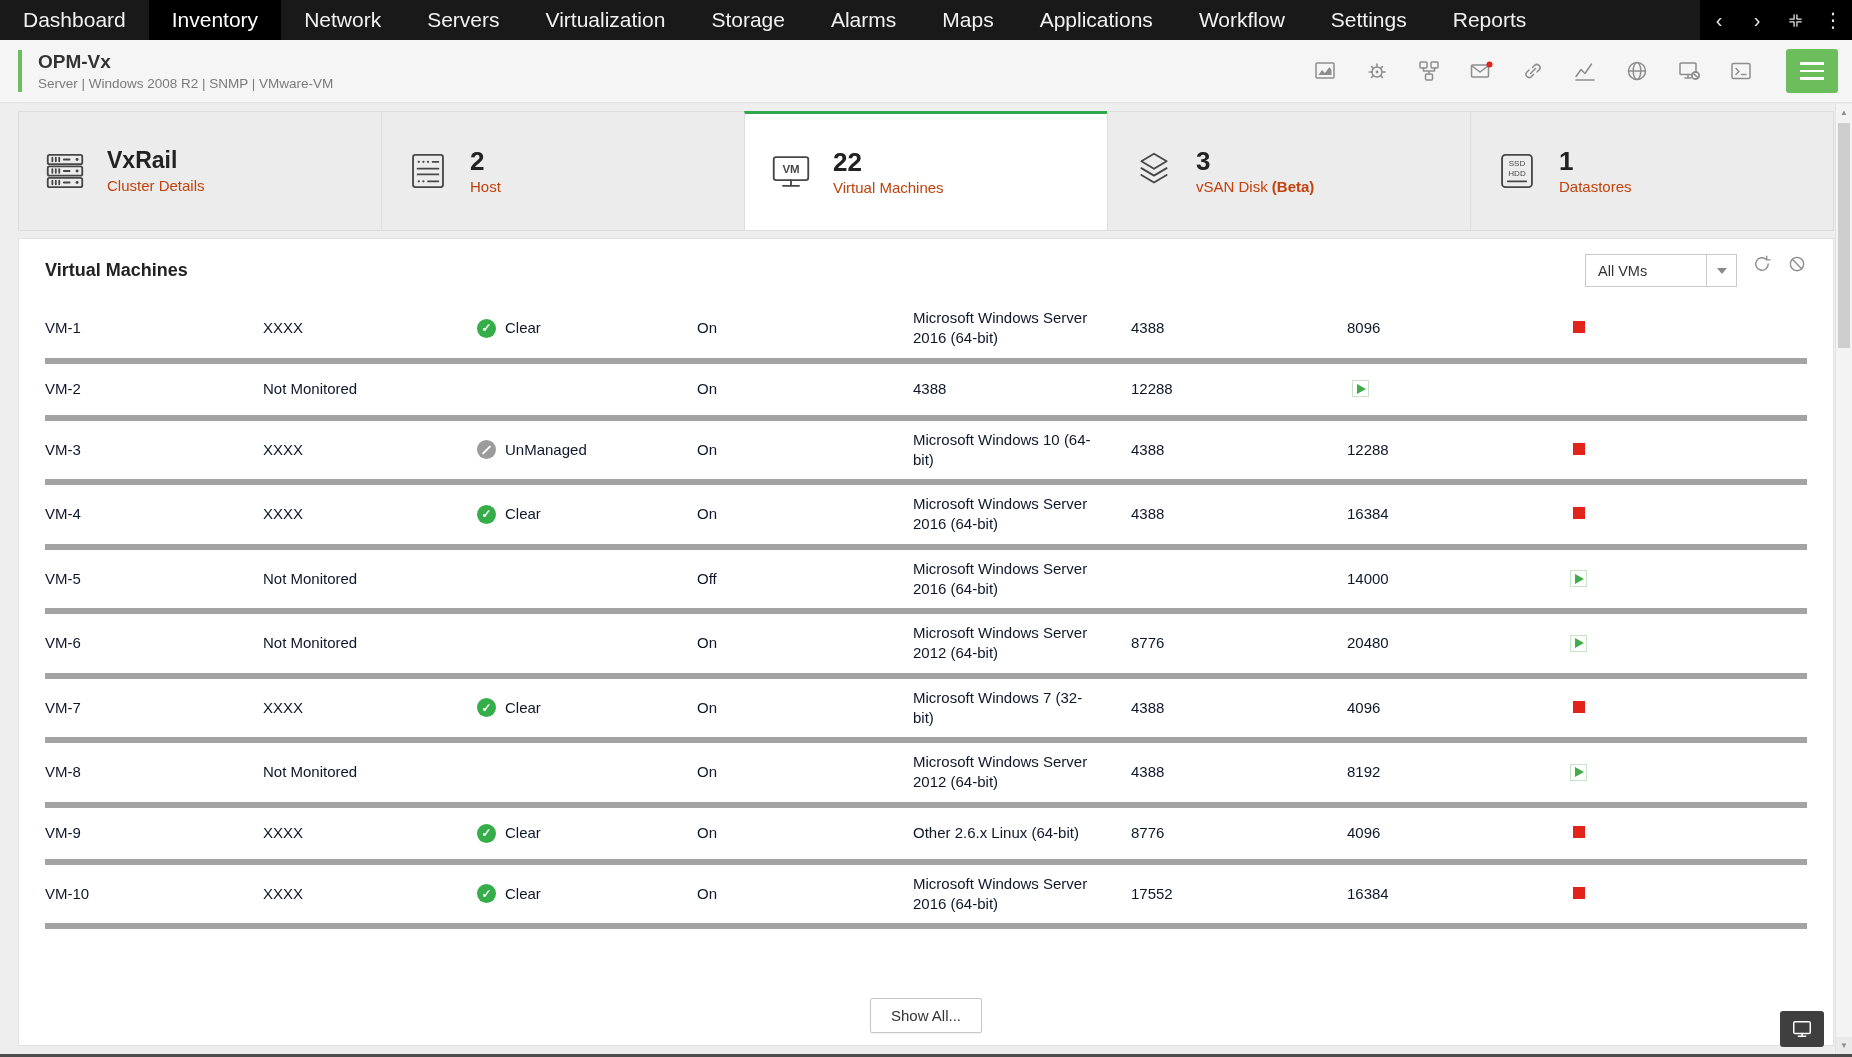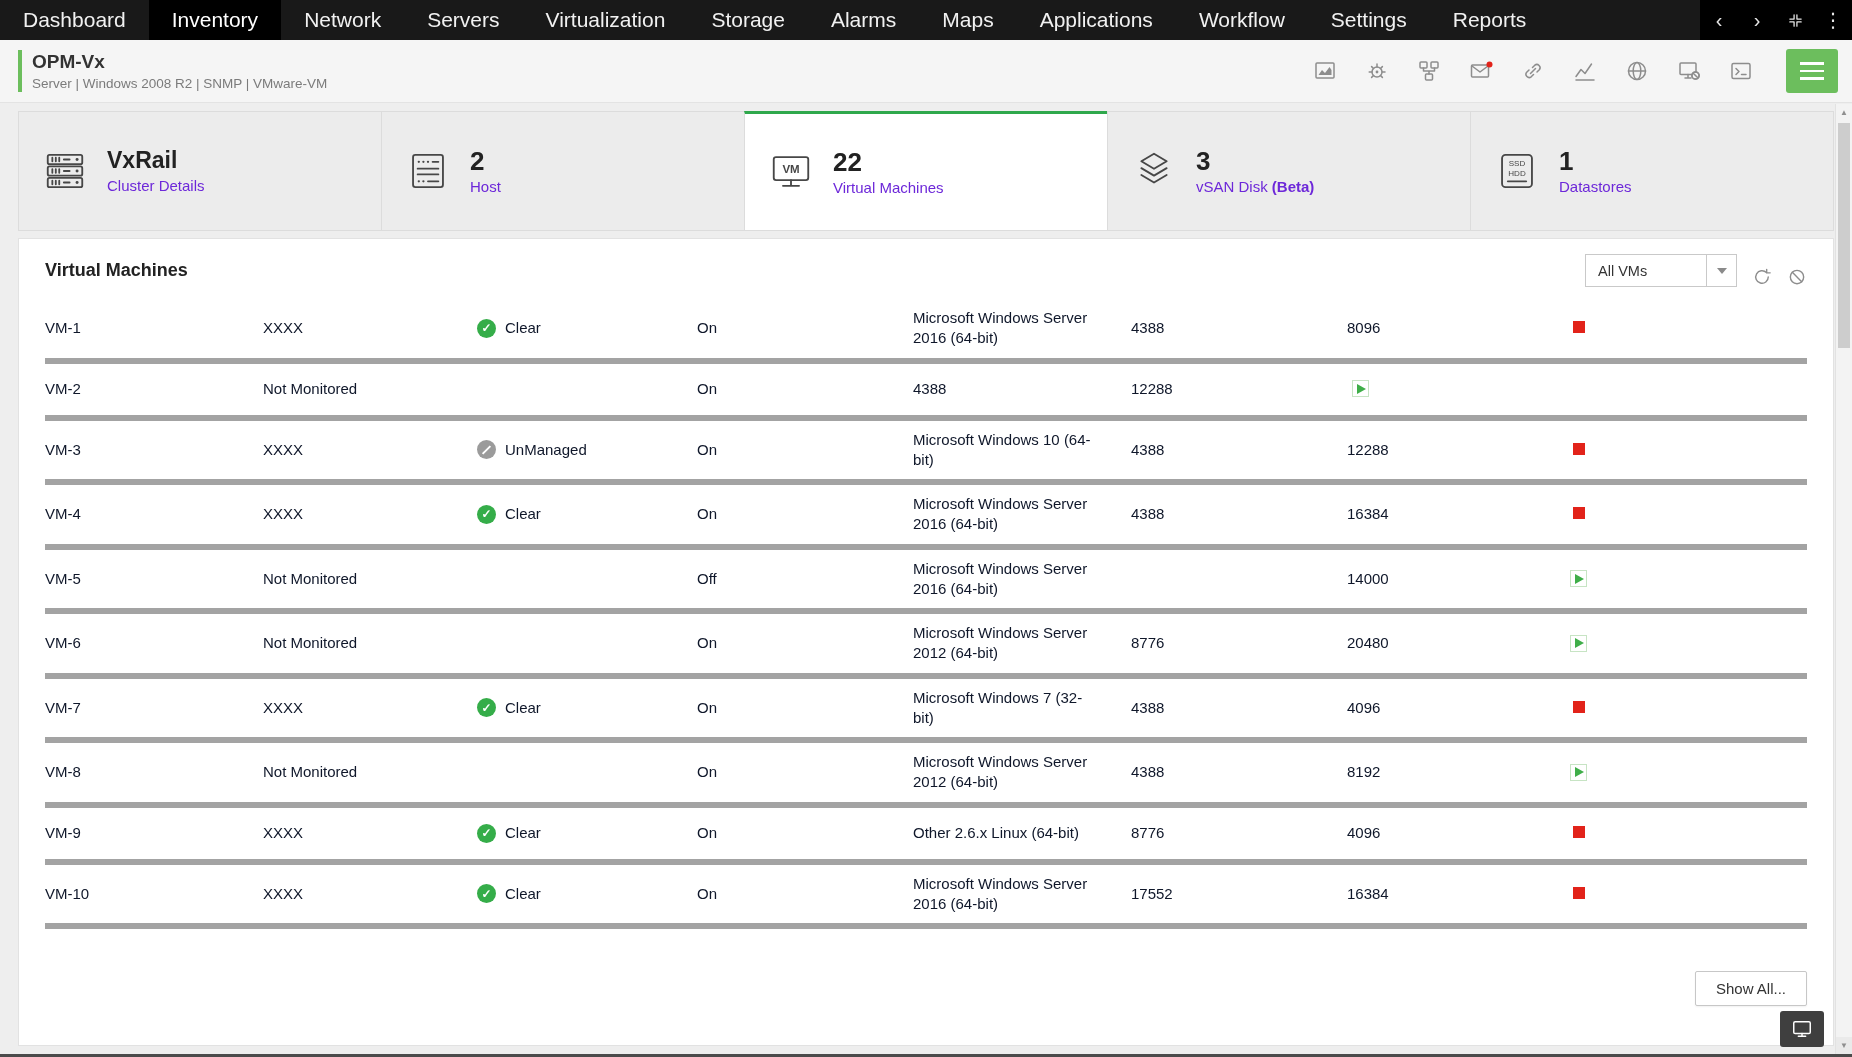--- a/index.html
+++ b/index.html
@@ -10,49 +10,49 @@
   .navbar{height:40px;background:#191919;display:flex;align-items:stretch;justify-content:space-between}
   .nav-items{display:flex}
   .nav-item{color:#f1f1f1;font-size:21px;line-height:40px;padding:0 23px;cursor:pointer;white-space:nowrap}
   .nav-item.active{background:#000000;color:#fff}
   .nav-controls{display:flex;align-items:stretch;background:#000}
   .nav-ctl{width:38px;display:flex;align-items:center;justify-content:center;color:#e8e8e8;font-size:20px;cursor:pointer}
   .nav-ctl svg{width:17px;height:17px;stroke:#e8e8e8;fill:none;stroke-width:1.8;stroke-linecap:round;stroke-linejoin:round}
 
   
   .headerbar{height:63px;background:#f5f5f5;border-bottom:1px solid #e3e3e3;display:flex;align-items:center;justify-content:space-between;padding:0 14px 0 18px}
-  .dev{display:flex;align-items:center;gap:10px}
+  .dev{display:flex;align-items:center;gap:16px}
   .accent{width:4px;height:42px;background:#6cbe5d;display:inline-block}
   .dev-title{font-size:19px;font-weight:700;color:#333}
   .dev-sub{font-size:13.5px;color:#7b7b7b;margin-top:3px}
   .header-icons{display:flex;align-items:center;gap:27px}
   .hic{width:25px;height:25px;display:inline-flex;align-items:center;justify-content:center;cursor:pointer;position:relative}
   .hic svg{width:24px;height:24px;stroke:#8d8d8d;fill:none;stroke-width:1.5;stroke-linecap:round;stroke-linejoin:round}
   .menu-btn{width:52px;height:44px;background:#6cbe5d;border-radius:3px;display:flex;flex-direction:column;align-items:center;justify-content:center;gap:5px;cursor:pointer;margin-left:6px}
   .menu-btn i{display:block;width:24px;height:2.5px;background:#fff}
 
   
   .content{padding:8px 18px 0 18px;height:951px;display:flex;flex-direction:column}
 
   
   .tabs{display:flex;height:120px}
   .tabcard{flex:1;background:#ececec;border:1px solid #dcdcdc;margin-left:-1px;display:flex;align-items:center;gap:18px;padding:0 22px;cursor:pointer}
   .tabcard:first-child{margin-left:0}
   .tabcard.active{background:#fff;border-top:3px solid #2fa84c}
   .tabcard svg{width:48px;height:46px;stroke:#474747;fill:none;stroke-width:1.6;stroke-linecap:round;stroke-linejoin:round;flex:0 0 auto}
   .tc-num{font-size:26px;font-weight:700;color:#222;line-height:1.1}
   .tc-title{font-size:23px;font-weight:700;color:#222;line-height:1.1}
-  .tc-label{font-size:15px;color:#6d28d9;margin-top:3px}
+  .tc-label{font-size:15px;color:#c2410c;margin-top:3px}
   .tc-label b{font-weight:700}
 
   
   .panel{background:#fff;border:1px solid #e2e2e2;margin-top:7px;flex:1;display:flex;flex-direction:column;padding:0 26px;position:relative;margin-bottom:8px}
   .panel-head{display:flex;align-items:center;justify-content:space-between;padding:15px 0 12px 0}
   .sec-title{font-size:18px;font-weight:700;color:#222}
-  .panel-tools{display:flex;align-items:flex-end;gap:15px}
+  .panel-tools{display:flex;align-items:flex-start;gap:15px}
   .dropdown{display:flex;align-items:stretch;border:1px solid #c9c9c9;background:#fff;height:33px;width:152px;cursor:pointer}
   .dropdown .dd-val{flex:1;font-size:14.5px;color:#333;display:flex;align-items:center;padding-left:12px}
   .caret-box{width:30px;border-left:1px solid #c9c9c9;display:flex;align-items:center;justify-content:center}
   .caret{width:0;height:0;border-left:5px solid transparent;border-right:5px solid transparent;border-top:6px solid #8a8a8a}
   .tool{display:inline-flex;cursor:pointer}
   .tool svg{width:20px;height:20px;stroke:#8d8d8d;fill:none;stroke-width:1.7;stroke-linecap:round;stroke-linejoin:round}
 
   
   .thead,.trow{display:grid;grid-template-columns:218px 214px 220px 216px 218px 216px 218px 1fr;align-items:center}
   .thead{min-height:52px;border-bottom:1px solid #d8d8d8;font-size:15.5px;font-weight:700;color:#1f1f1f}
@@ -63,21 +63,21 @@
   .st-ic{width:19px;height:19px;border-radius:50%;display:inline-flex;align-items:center;justify-content:center;flex:0 0 auto}
   .st-ic.k-clear{background:#35ad49}
   .st-ic.k-clear::after{content:"\2713";color:#fff;font-size:12px;font-weight:700}
   .st-ic.k-unmanaged{background:#9b9b9b}
   .st-ic.k-unmanaged::after{content:"";width:11px;height:2px;background:#fff;transform:rotate(-45deg)}
   .mon{display:inline-flex;cursor:pointer}
   .mon.k-stop{width:12px;height:12px;background:#e2231a;margin-left:8px}
   .mon.k-start{width:17px;height:17px;border:1px solid #c7e4c4;background:#fff;align-items:center;justify-content:center;margin-left:5px}
   .mon.k-start::after{content:"";border-left:9px solid #3fae49;border-top:5px solid transparent;border-bottom:5px solid transparent;margin-left:2px}
 
-  .show-wrap{margin-top:auto;display:flex;justify-content:flex-end;padding:18px 0 39px 0}
+  .show-wrap{margin-top:auto;display:flex;justify-content:center;padding:18px 0 12px 0}
   .show-all{background:#fff;border:1px solid #c7c7c7;border-radius:2px;padding:8px 20px;font-size:15px;color:#333;font-family:"Liberation Sans",sans-serif;cursor:pointer;box-shadow:0 1px 2px rgba(0,0,0,.06)}
 
   
   .cast-btn{position:fixed;right:28px;bottom:10px;width:44px;height:36px;background:#3f3f3f;border-radius:3px;display:flex;align-items:center;justify-content:center;cursor:pointer;z-index:20}
   .cast-btn svg{width:24px;height:22px;stroke:#fff;fill:none;stroke-width:1.6;stroke-linecap:round;stroke-linejoin:round}
 
   
   .scrollbar{position:fixed;right:0;top:104px;bottom:3px;width:17px;background:#f3f3f3;border-left:1px solid #e2e2e2;z-index:15}
   .sb-up,.sb-down{height:17px;display:flex;align-items:center;justify-content:center;font-size:8px;color:#8f8f8f;cursor:pointer}
   .sb-down{position:absolute;bottom:0;left:0;right:0;background:#eaeaea}

